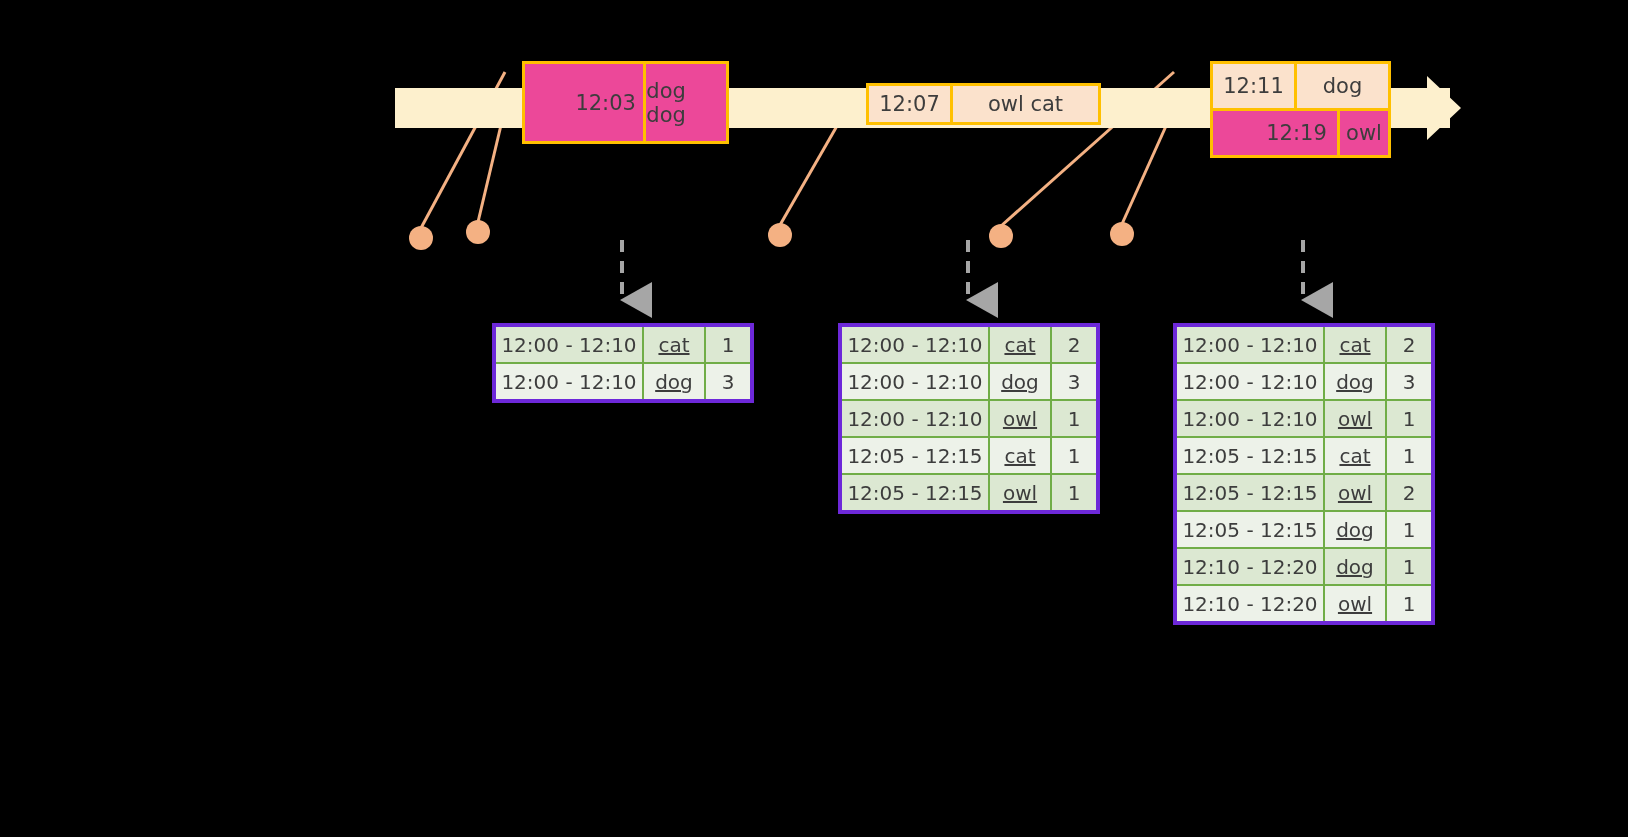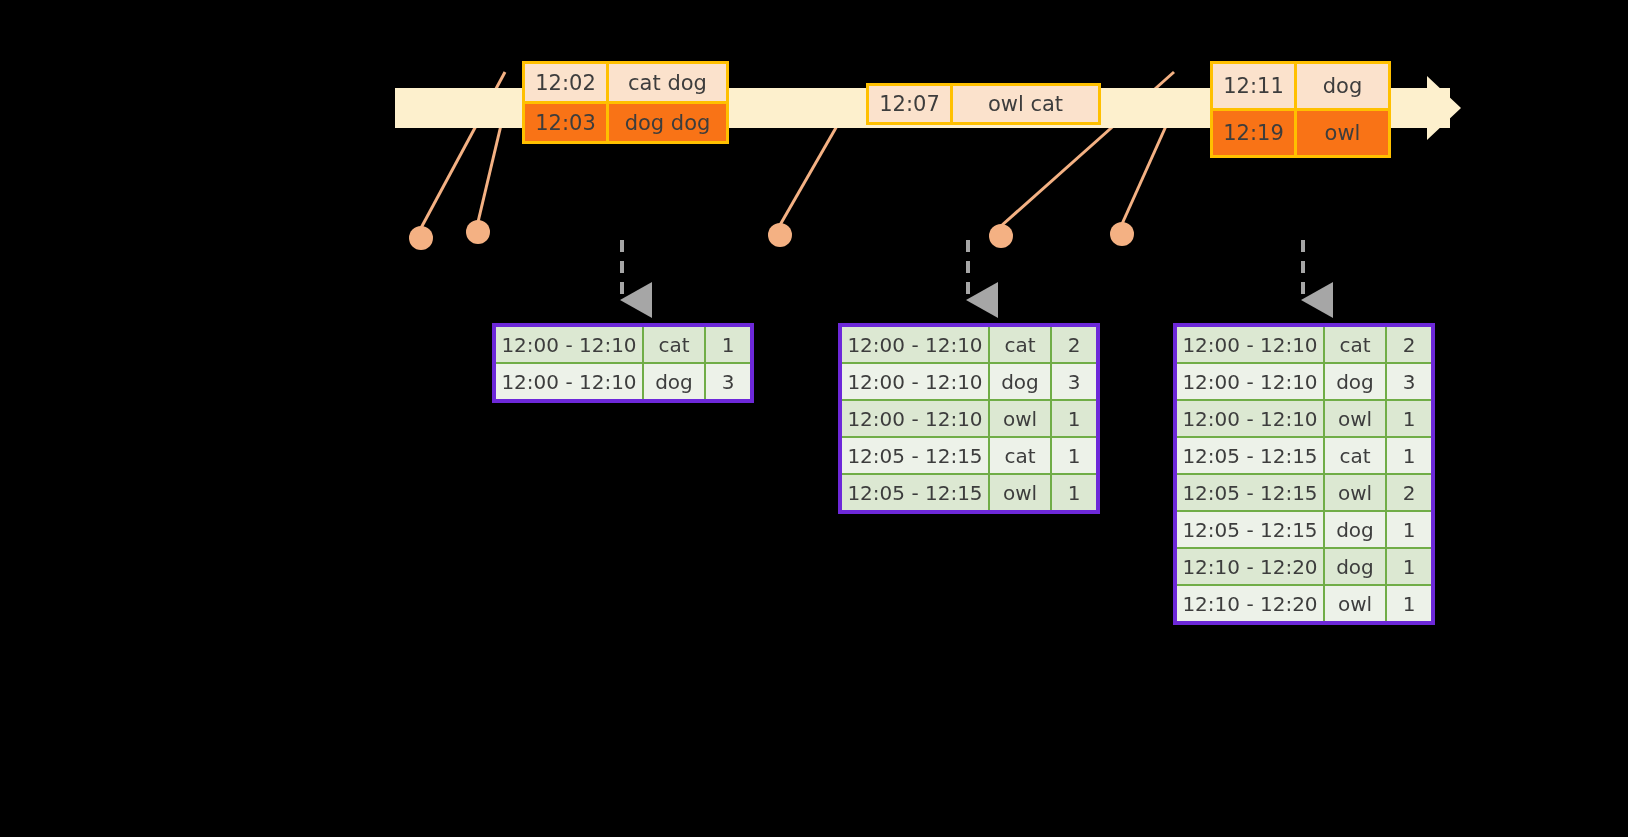--- a/index.html
+++ b/index.html
@@ -48,21 +48,21 @@
   }
   .event-row {
     display: flex;
     flex: 1 1 auto;
     box-sizing: border-box;
   }
   .event-row + .event-row {
     border-top: 3px solid #FFC000;
   }
   .event-row.shade  { background: #FBE2CC; }
-  .event-row.plain  { background: #f97316; }
+  .event-row.plain  { background: #ec4899; padding-left: 43px; }
   .event-time {
     box-sizing: border-box;
     border-right: 3px solid #FFC000;
     display: flex;
     align-items: center;
     justify-content: center;
     font-size: 21px;
     color: #3D3D3D;
     width: 84px;
   }
@@ -104,21 +104,21 @@
     display: flex;
     align-items: center;
     justify-content: center;
     font-size: 20px;
     color: #3D3D3D;
     box-sizing: border-box;
   }
   .res-row.shade .res-cell { background: #DCE8D2; }
   .res-row.plain .res-cell { background: #EDF2E9; }
   .c-window { width: 146px; }
-  .c-key    { width: 60px; }
+  .c-key    { width: 60px; text-decoration: underline; }
   .c-count  { width: 44px; }
 </style>
 </head>
 <body>
 
 <div id="stage">
 
   <svg id="wires" viewBox="0 0 1628 837" width="1628" height="837">
     <defs>
       <marker id="grayhead" markerWidth="9" markerHeight="9" refX="4.5" refY="7.5" orient="auto" markerUnits="strokeWidth">
@@ -136,24 +136,20 @@
 
     <line x1="622" y1="240" x2="622" y2="300" stroke="#A6A6A6" stroke-width="4" stroke-dasharray="12,9" marker-end="url(#grayhead)"></line>
     <line x1="968" y1="240" x2="968" y2="300" stroke="#A6A6A6" stroke-width="4" stroke-dasharray="12,9" marker-end="url(#grayhead)"></line>
     <line x1="1303" y1="240" x2="1303" y2="300" stroke="#A6A6A6" stroke-width="4" stroke-dasharray="12,9" marker-end="url(#grayhead)"></line>
   </svg>
 
   <div class="timeline-band" style="left:395px; top:88px; width:1055px;"></div>
   <div class="timeline-head" style="left:1427px; top:76px;"></div>
 
   <div class="event-box" style="left:522px; top:61px; width:207px; height:83px;">
-    <div class="event-row shade">
-      <span class="event-time">12:02</span>
-      <span class="event-val">cat dog</span>
-    </div>
     <div class="event-row plain">
       <span class="event-time">12:03</span>
       <span class="event-val">dog dog</span>
     </div>
   </div>
 
   <div class="event-box" style="left:866px; top:83px; width:235px; height:42px;">
     <div class="event-row shade">
       <span class="event-time">12:07</span>
       <span class="event-val">owl cat</span>

